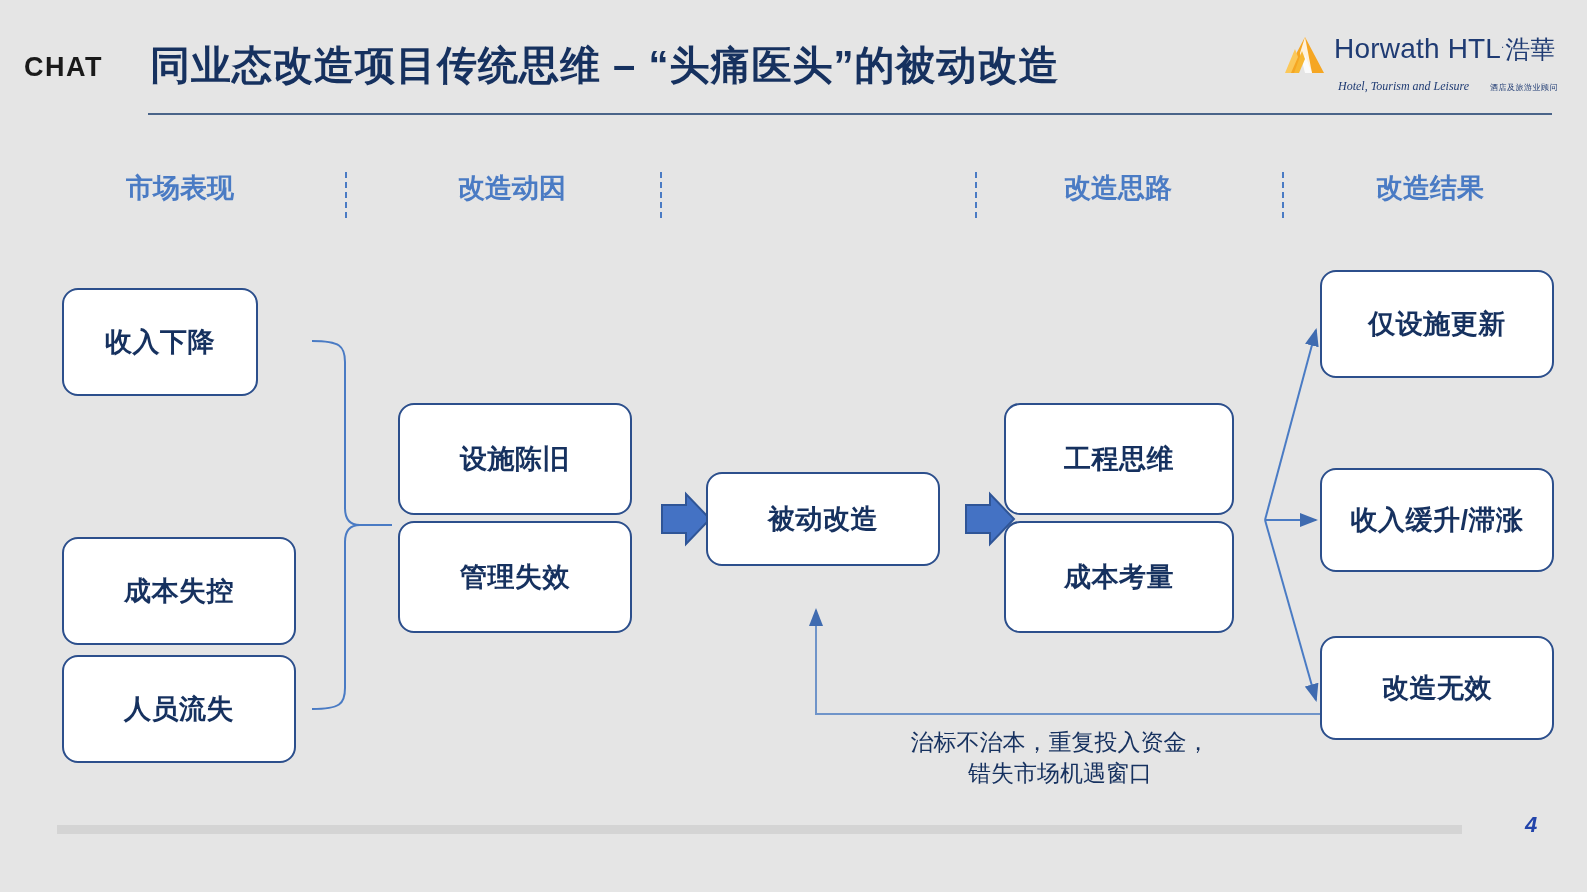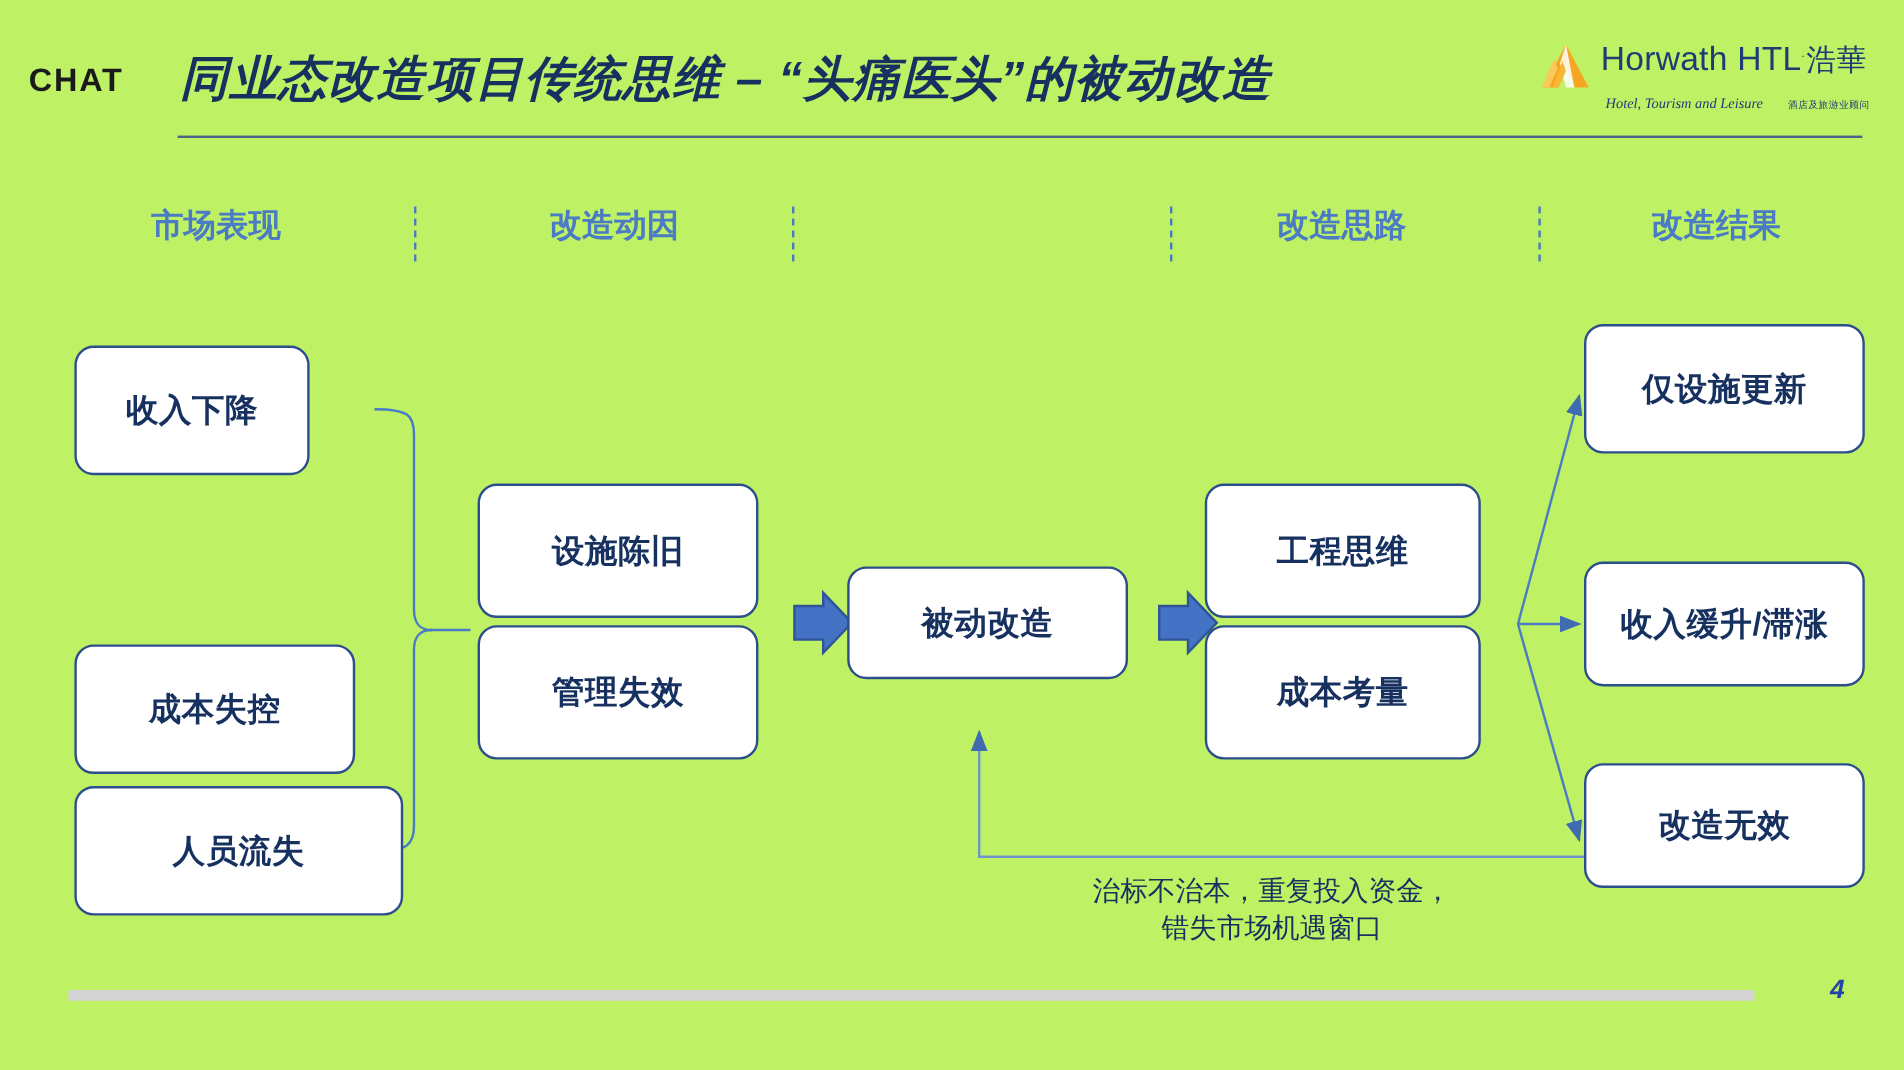--- a/index.html
+++ b/index.html
@@ -8,21 +8,21 @@
     padding: 0;
     background: #ffffff;
   }
   body {
     font-family: "Liberation Sans", "DejaVu Sans", sans-serif;
   }
   #slide {
     position: relative;
     width: 1587px;
     height: 892px;
-    background: #bef264;
+    background: #e5e5e5;
     overflow: hidden;
   }
 
   
   #chat-mark {
     position: absolute;
     left: 24px;
     top: 52px;
     font-size: 27px;
     font-weight: 700;
@@ -32,21 +32,20 @@
   }
   #slide-title {
     position: absolute;
     left: 150px;
     top: 38px;
     font-size: 40px;
     font-weight: 700;
     color: #16315f;
     white-space: nowrap;
     letter-spacing: 1px;
-    font-style: italic;
   }
   #title-rule {
     position: absolute;
     left: 148px;
     top: 113px;
     width: 1404px;
     height: 2px;
     background: #4a6489;
   }
 
@@ -235,21 +234,21 @@
 
     <line x1="1265" y1="520" x2="1316" y2="330" stroke="#4a7bc4" stroke-width="2" marker-end="url(#arrowhead)"></line>
     <line x1="1265" y1="520" x2="1316" y2="520" stroke="#4a7bc4" stroke-width="2" marker-end="url(#arrowhead)"></line>
     <line x1="1265" y1="520" x2="1316" y2="700" stroke="#4a7bc4" stroke-width="2" marker-end="url(#arrowhead)"></line>
 
     <path d="M1322 714 L816 714 L816 610" fill="none" stroke="#6f94c9" stroke-width="2" marker-end="url(#arrowhead)"></path>
   </svg>
 
   <div class="node" style="left:62px;  top:288px; width:196px; height:108px;">收入下降</div>
   <div class="node" style="left:62px;  top:537px; width:234px; height:108px;">成本失控</div>
-  <div class="node" style="left:62px;  top:655px; width:274px; height:108px;">人员流失</div>
+  <div class="node" style="left:62px;  top:655px; width:234px; height:108px;">人员流失</div>
 
   <div class="node" style="left:398px; top:403px; width:234px; height:112px;">设施陈旧</div>
   <div class="node" style="left:398px; top:521px; width:234px; height:112px;">管理失效</div>
 
   <div class="node" style="left:706px; top:472px; width:234px; height:94px;">被动改造</div>
 
   <div class="node" style="left:1004px; top:403px; width:230px; height:112px;">工程思维</div>
   <div class="node" style="left:1004px; top:521px; width:230px; height:112px;">成本考量</div>
 
   <div class="node" style="left:1320px; top:270px; width:234px; height:108px;">仅设施更新</div>

